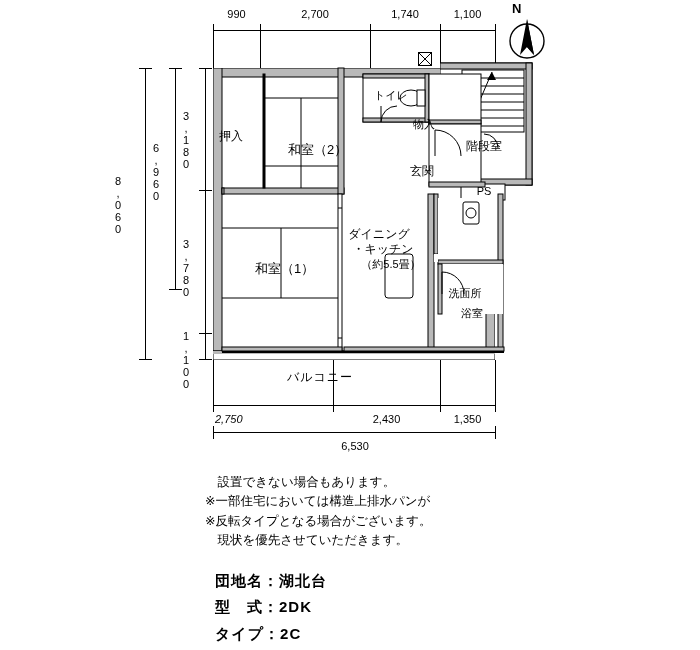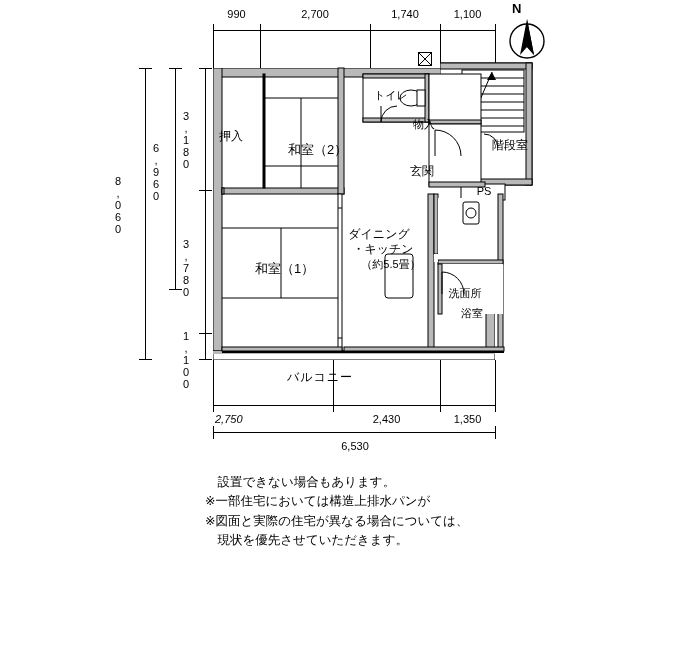--- a/index.html
+++ b/index.html
@@ -214,21 +214,21 @@
   <div class="abs txt" style="left:288px;top:143px;font-size:13px;">和室（2）</div>
   <div class="abs txt" style="left:255px;top:262px;font-size:13px;">和室（1）</div>
 
   <div class="abs txt c" style="left:336px;top:228px;width:86px;font-size:12px;">ダイニング</div>
   <div class="abs txt c" style="left:340px;top:243px;width:86px;font-size:12px;">・キッチン</div>
   <div class="abs txt c" style="left:340px;top:258px;width:86px;font-size:11px;padding-left:8px;">（約5.5畳）</div>
 
   <div class="abs txt" style="left:374px;top:89px;font-size:11px;">トイレ</div>
   <div class="abs txt" style="left:413px;top:118px;font-size:11px;">物入</div>
   <div class="abs txt" style="left:410px;top:165px;font-size:12px;">玄関</div>
-  <div class="abs txt" style="left:492px;top:140px;font-size:12px;font-family:Liberation Mono, monospace;">階段室</div>
+  <div class="abs txt" style="left:466px;top:140px;font-size:12px;">階段室</div>
   <div class="abs txt c" style="left:462px;top:185px;width:44px;font-size:11px;">PS</div>
   <div class="abs txt c" style="left:437px;top:243px;width:56px;font-size:11px;margin-top:44px;">洗面所</div>
   <div class="abs txt c" style="left:450px;top:307px;width:44px;font-size:11px;">浴室</div>
   <div class="abs txt c" style="left:255px;top:371px;width:130px;font-size:12px;letter-spacing:1px;">バルコニー</div>
 
   <div class="abs" style="left:0;top:395px;width:700px;height:50px;">
 
     <div class="ln" style="left:213px;top:-35px;width:1px;height:45px;"></div>
     <div class="ln" style="left:333px;top:-35px;width:1px;height:45px;"></div>
     <div class="ln" style="left:440px;top:-35px;width:1px;height:45px;"></div>
@@ -245,18 +245,32 @@
     <div class="tick" style="left:495px;top:31px;height:13px;"></div>
   </div>
   <div class="abs dim" style="left:215px;top:413px;width:118px;text-align:left;font-style:italic;">2,750</div>
   <div class="abs dim" style="left:333px;top:413px;width:107px;text-align:center;">2,430</div>
   <div class="abs dim" style="left:440px;top:413px;width:55px;text-align:center;">1,350</div>
   <div class="abs dim" style="left:215px;top:440px;width:280px;text-align:center;">6,530</div>
 
   <div class="abs notes" style="left:205px;top:473px;">
     <div>　設置できない場合もあります。</div>
     <div>※一部住宅においては構造上排水パンが</div>
-    <div>※図面と実際の住宅が異なる場合については、</div>
+    <div>※反転タイプとなる場合がございます。</div>
     <div>　現状を優先させていただきます。</div>
   </div>
 
+  <div class="abs info" style="left:215px;top:568px;">
+    <div>
+      <span>団地名</span><span>：</span><span>湖北台</span>
+    </div>
+    <div>
+      <span>型　式</span><span>：</span><span>2DK</span>
+    </div>
+    <div>
+      <span>タイプ</span><span>：</span><span>2C</span>
+    </div>
+    <div>
+      
+    </div>
+  </div>
 
 </div>
 
 </body></html>

